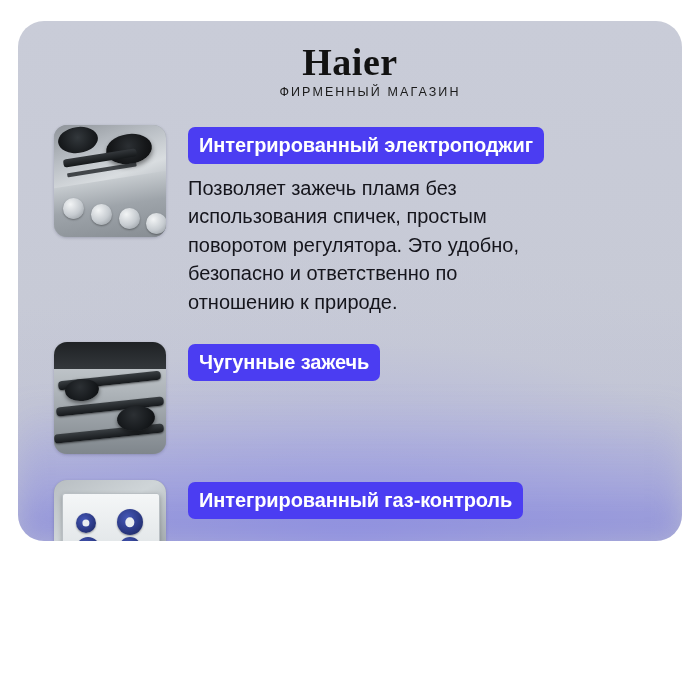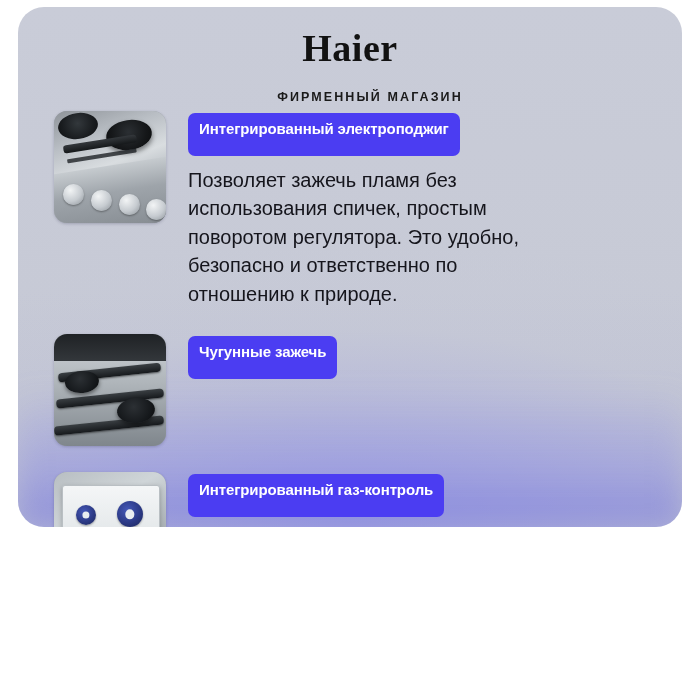--- a/index.html
+++ b/index.html
@@ -15,21 +15,21 @@
     position: relative;
     width: 700px;
     height: 700px;
     background: #ffffff;
     overflow: hidden;
   }
 
   .card {
     position: absolute;
     left: 18px;
-    top: 7px;
+    top: 21px;
     width: 664px;
     height: 520px;
     border-radius: 26px;
     background:
       radial-gradient(120% 70% at 50% 100%, rgba(150,150,235,0.55) 0%, rgba(190,192,222,0.10) 55%, rgba(198,200,214,0.0) 80%),
       linear-gradient(180deg, #c9ccd8 0%, #c7cad6 55%, #c2c5d4 78%, #b9bcd2 100%);
     overflow: hidden;
   }
 
   .card::after {
@@ -53,24 +53,24 @@
   }
   .brand {
     font-family: "Liberation Serif", serif;
     font-weight: bold;
     font-size: 38px;
     letter-spacing: 0.5px;
     color: #121212;
     line-height: 1.05;
   }
   .brand-sub {
-    margin-top: 21px;
+    margin-top: 2px;
     font-size: 12.5px;
     letter-spacing: 2.1px;
-    font-weight: bold;
+    font-weight: normal;
     color: #1a1a1a;
     padding-left: 40px;
   }
 
   
   .features {
     position: absolute;
     left: 0;
     top: 104px;
     right: 0;
@@ -100,23 +100,23 @@
     margin-left: 22px;
     flex: 1 1 auto;
     padding-top: 2px;
   }
 
   .badge {
     display: inline-block;
     background: #4b3df2;
     color: #ffffff;
     font-weight: bold;
-    font-size: 15px;
+    font-size: 20px;
     line-height: 1;
-    padding: 8px 11px 20px 11px;
+    padding: 8px 11px 9px 11px;
     border-radius: 7px;
     letter-spacing: -0.1px;
     white-space: nowrap;
   }
 
   .desc {
     margin-top: 10px;
     font-size: 20px;
     line-height: 1.42;
     color: #15151c;

